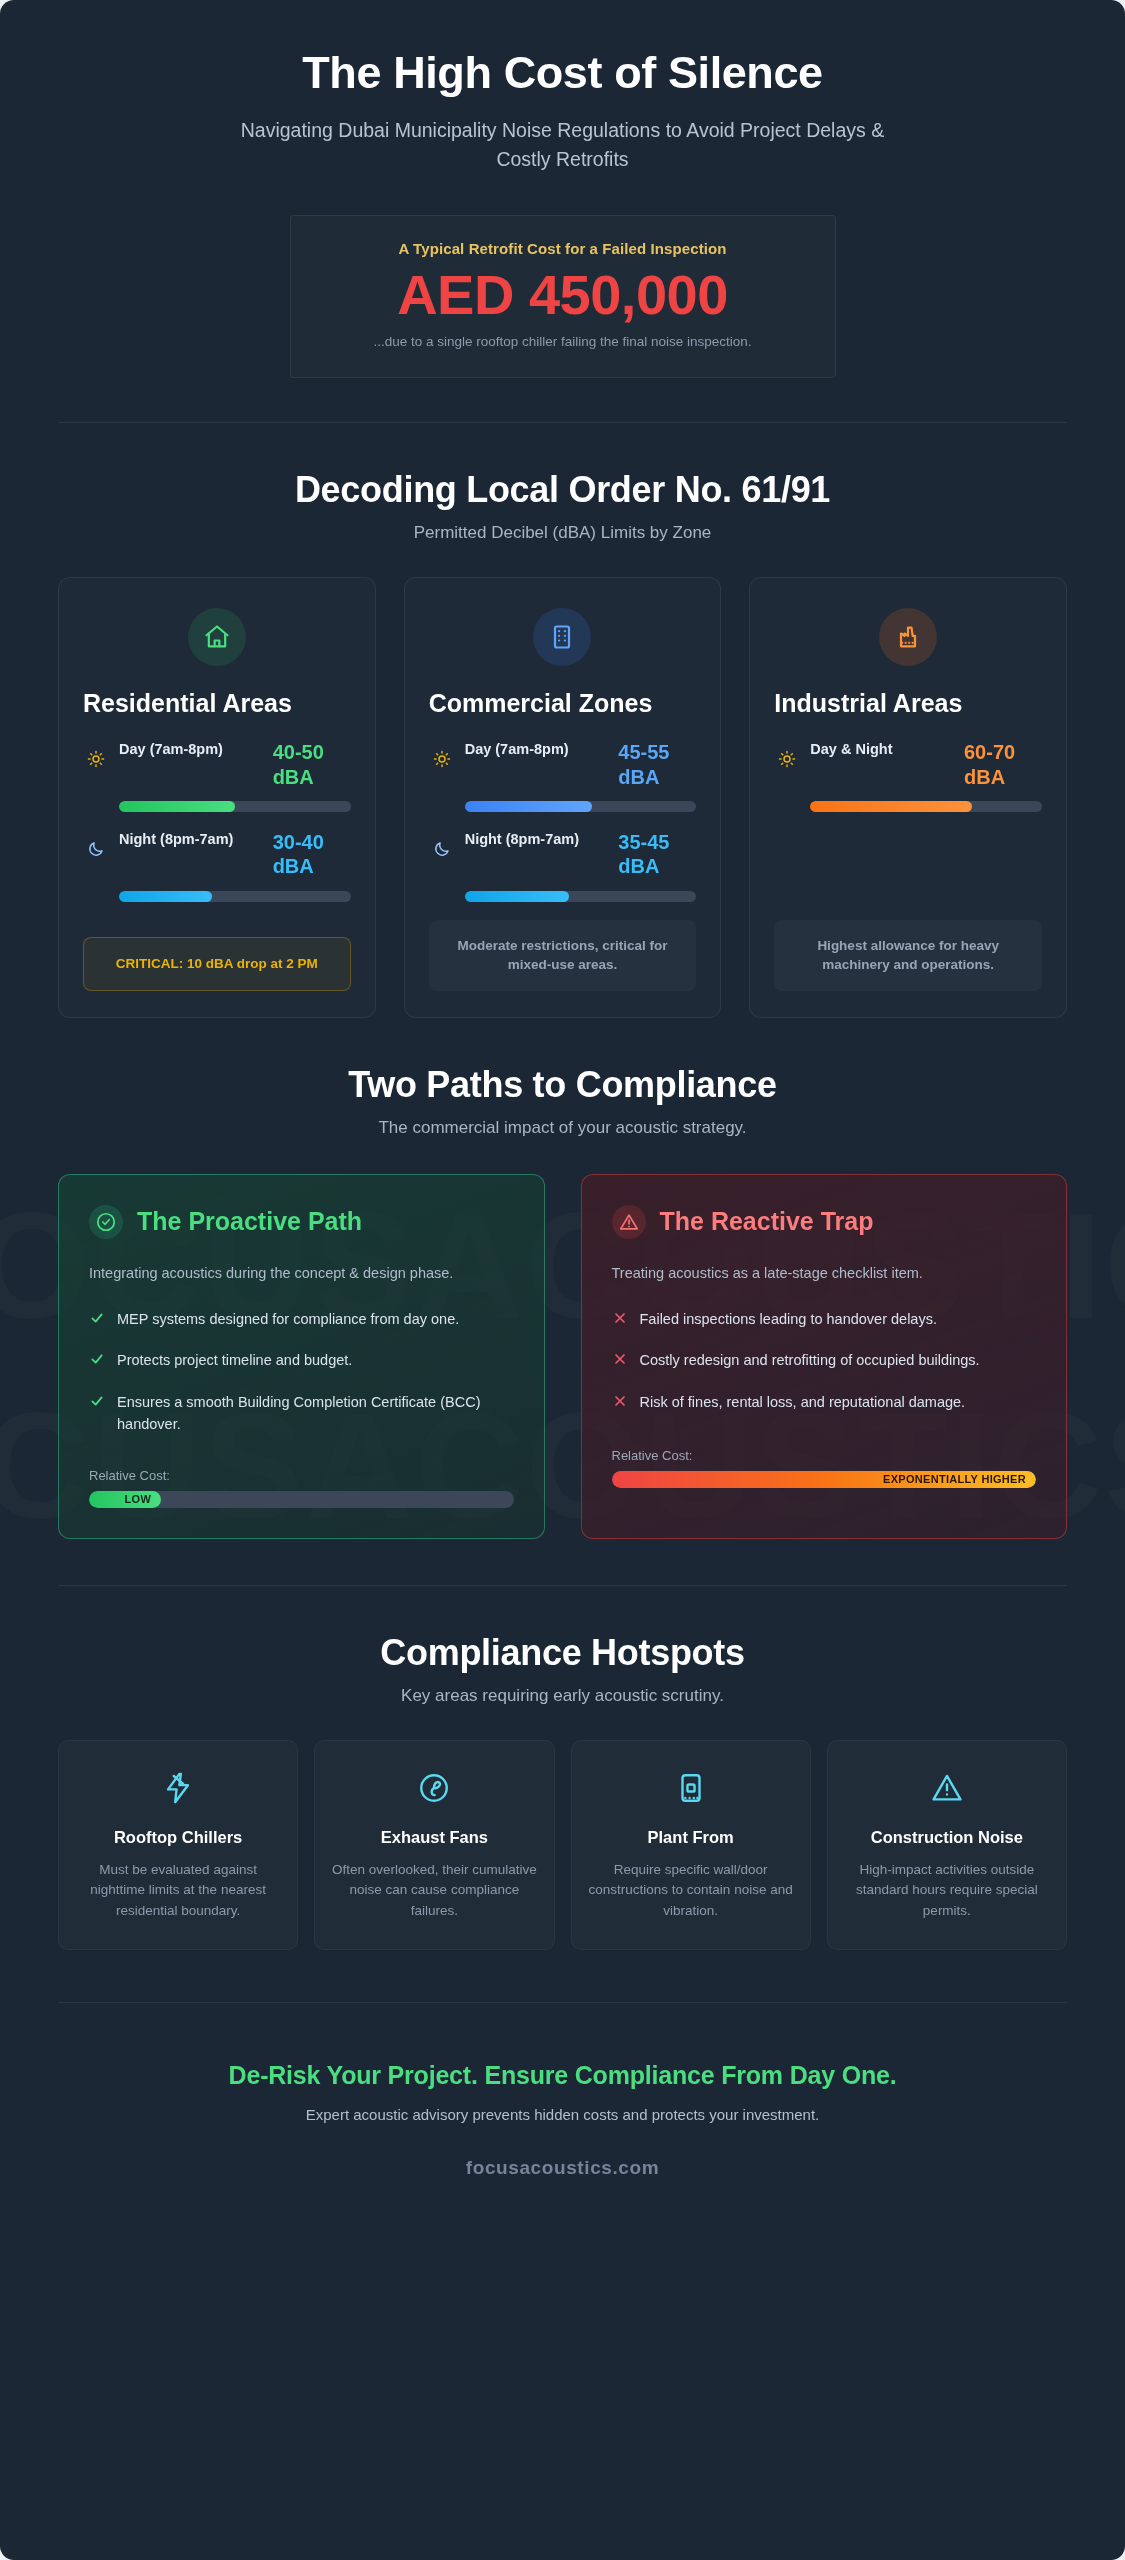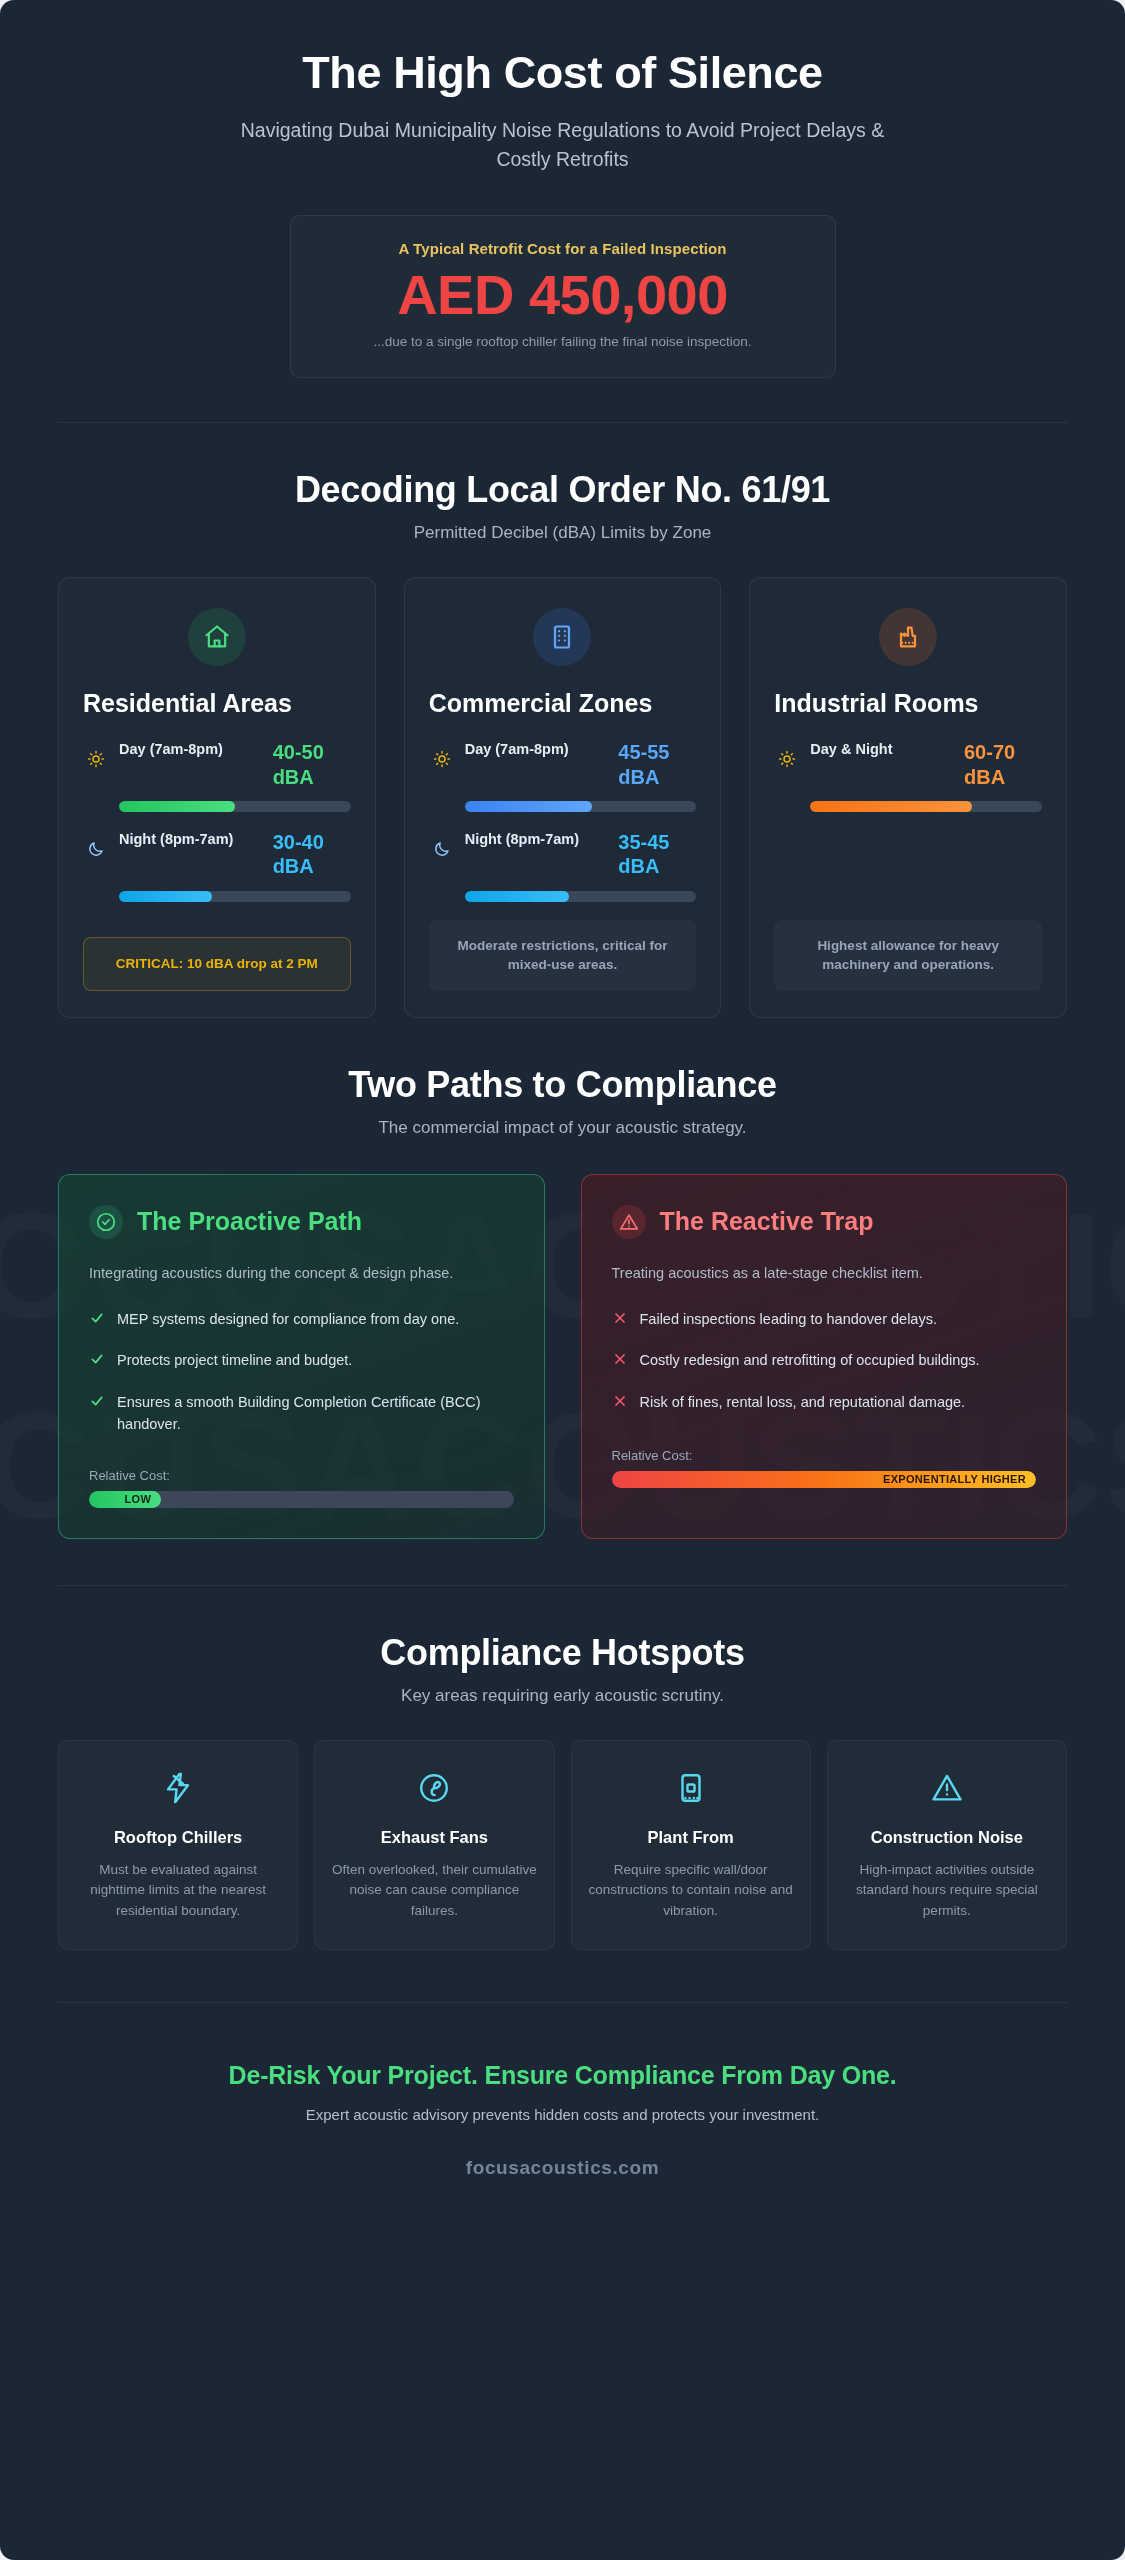--- a/index.html
+++ b/index.html
@@ -56,21 +56,21 @@
     line-height: 1.45;
     color: #b9c4d2;
     font-weight: 400;
   }
 
   .cost-box {
     margin: 42px auto 0;
     width: 546px;
     background: rgba(255,255,255,0.018);
     border: 1px solid rgba(255,255,255,0.075);
-    border-radius: 10px;
+    border-radius: 4px;
     padding: 24px 26px 28px;
     text-align: center;
   }
   .cost-label {
     font-size: 15px;
     font-weight: 700;
     color: #e8c461;
     letter-spacing: 0.1px;
   }
   .cost-value {
@@ -444,21 +444,21 @@
         <div class="zone-note">Moderate restrictions, critical for mixed-use areas.</div>
       </div>
 
       <div class="zone">
         <div class="zone-icon orange">
           <svg width="28" height="28" viewBox="0 0 24 24" fill="none" stroke="#fb923c" stroke-width="1.9" stroke-linecap="round" stroke-linejoin="round">
             <path d="M6 20V9l3 2V9l3 2V4h3l1 7 2 0v9Z"></path>
               <path d="M7 17h.01M10 17h.01M13 17h.01M16 17h.01"></path>
           </svg>
         </div>
-        <h3>Industrial Rooms</h3>
+        <h3>Industrial Areas</h3>
 
         <div class="lim-row">
           <div class="lim-top">
             <div class="lim-ico">
               <svg width="18" height="18" viewBox="0 0 24 24" fill="none" stroke="#eab308" stroke-width="2" stroke-linecap="round">
                   <circle cx="12" cy="12" r="4"></circle>
                   <path d="M12 2v2M12 20v2M2 12h2M20 12h2M4.9 4.9l1.4 1.4M17.7 17.7l1.4 1.4M19.1 4.9l-1.4 1.4M6.3 17.7l-1.4 1.4"></path>
                 </svg>
             </div>
             <div class="lim-name">Day &amp; Night</div>

